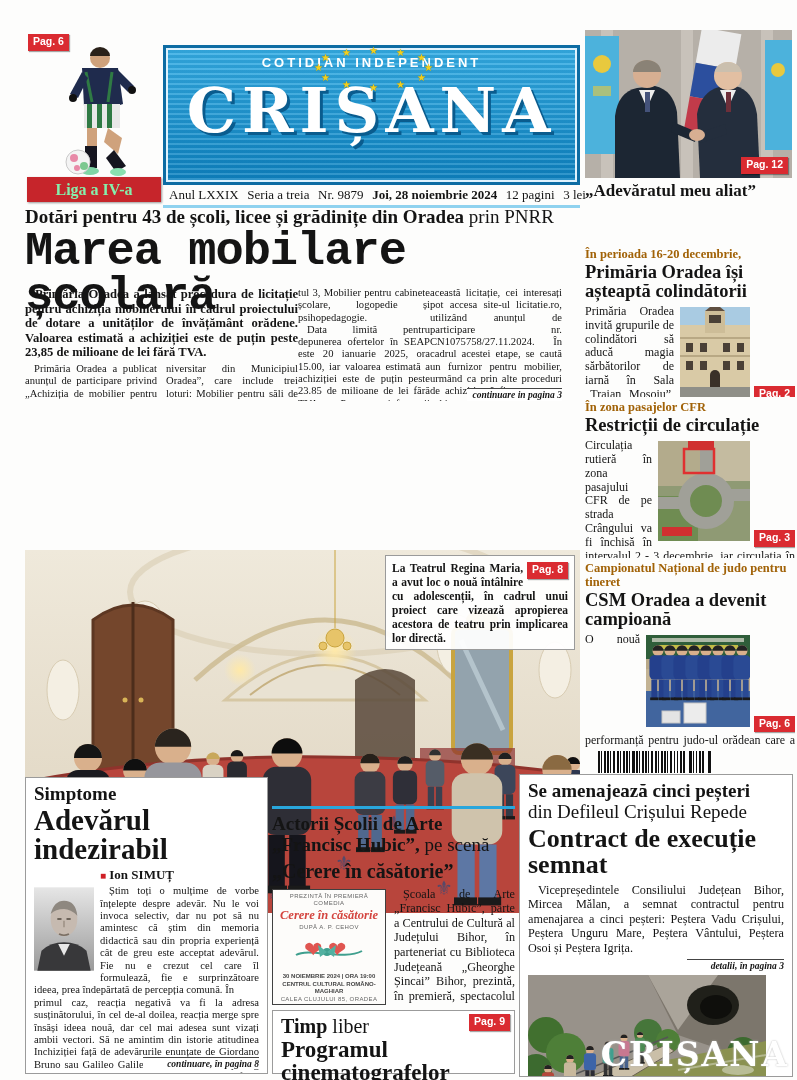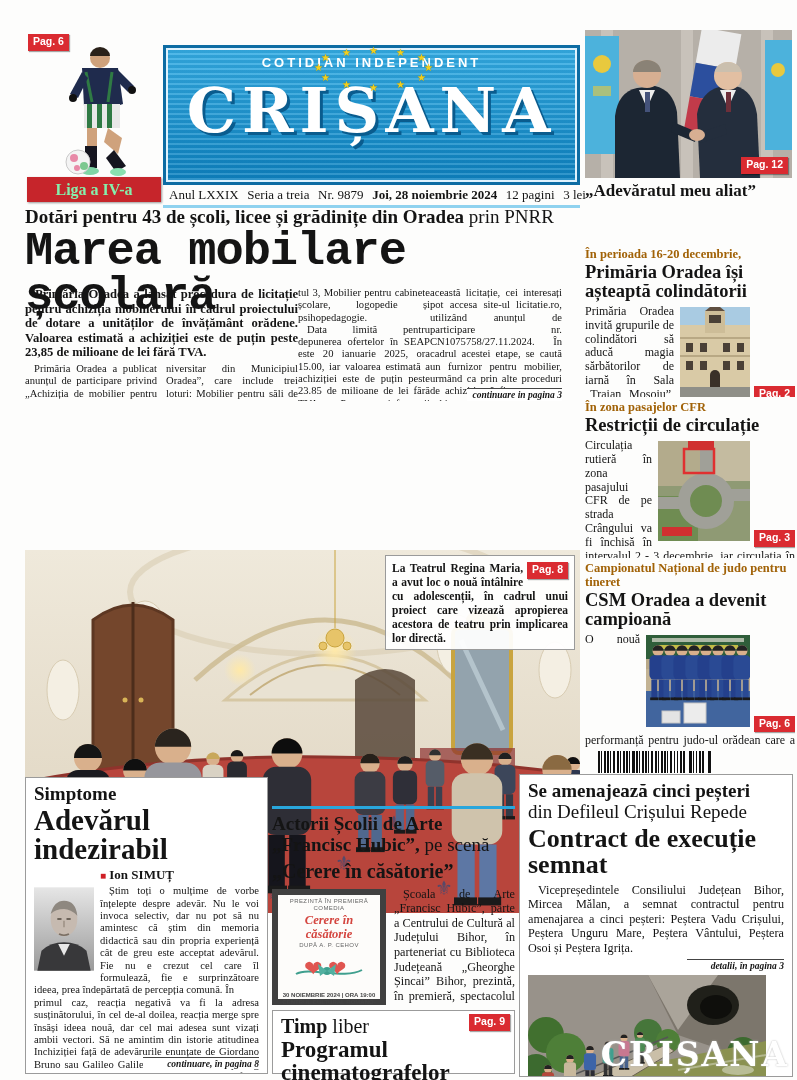--- a/index.html
+++ b/index.html
@@ -31,21 +31,21 @@
   .sb-photo{float:right;margin:2px 0 2px 6px;text-align:right}
   .sb-photo .badge{margin-top:2px}
   .sb-body{font-size:12px;line-height:1.16;text-align:justify}
   .boxed{border:1px solid #9b9b9b;box-sizing:border-box;background:#fff}
   .col-kicker{font-size:19px;line-height:1.12}
   .col-head{font-size:27px;line-height:1.0;margin:2px 0 3px}
   .byline{font-weight:bold;font-size:13px;padding-left:66px;margin:2px 0}
   .bysq{color:#cf1f26;font-size:10px}
   .body-sm{font-size:10.6px;line-height:1.17;text-align:justify}
   .body-md{font-size:12.2px;line-height:1.2;text-align:justify}
-  .poster{float:left;width:114px;height:116px;border:6px solid #404040;background:#fdfcfa;padding:3px 4px;box-sizing:border-box;text-align:center;font-family:"Liberation Sans",sans-serif;margin:2px 8px 2px 0}
+  .poster{float:left;width:114px;height:116px;border:1px solid #404040;background:#fdfcfa;padding:3px 4px;box-sizing:border-box;text-align:center;font-family:"Liberation Sans",sans-serif;margin:2px 8px 2px 0}
   .p-tiny{font-size:6px;color:#666;letter-spacing:.4px;line-height:1.2}
   .p-script{font-family:"Liberation Serif",serif;font-style:italic;font-weight:bold;font-size:12.5px;color:#d4453f;line-height:1.1;margin:2px 0 1px}
   .p-bold{font-size:6px;font-weight:bold;color:#444;line-height:1.3}
   .barcode-bars{height:22px;background:repeating-linear-gradient(90deg,#111 0 1.5px,#fff 1.5px 3px,#111 3px 3.7px,#fff 3.7px 6px,#111 6px 8px,#fff 8px 9.5px)}
   .barcode-digits{font-family:"DejaVu Sans Mono",monospace;font-size:8.5px;letter-spacing:3px;text-align:center;margin-top:1px}
   .watermark{position:absolute;right:3px;bottom:2px;font-weight:bold;font-size:33px;letter-spacing:2px;color:#fff;text-shadow:0 0 2px #b5b5b5;font-family:"DejaVu Serif",serif}
   .liga{background:#c6252b;color:#86efac;font-weight:bold;font-size:16px;text-align:center;line-height:25px;box-shadow:1px 1px 2px rgba(0,0,0,.4)}
   .caption-b{font-weight:bold;font-size:17px;line-height:1.1}
 </style>
 </head>

